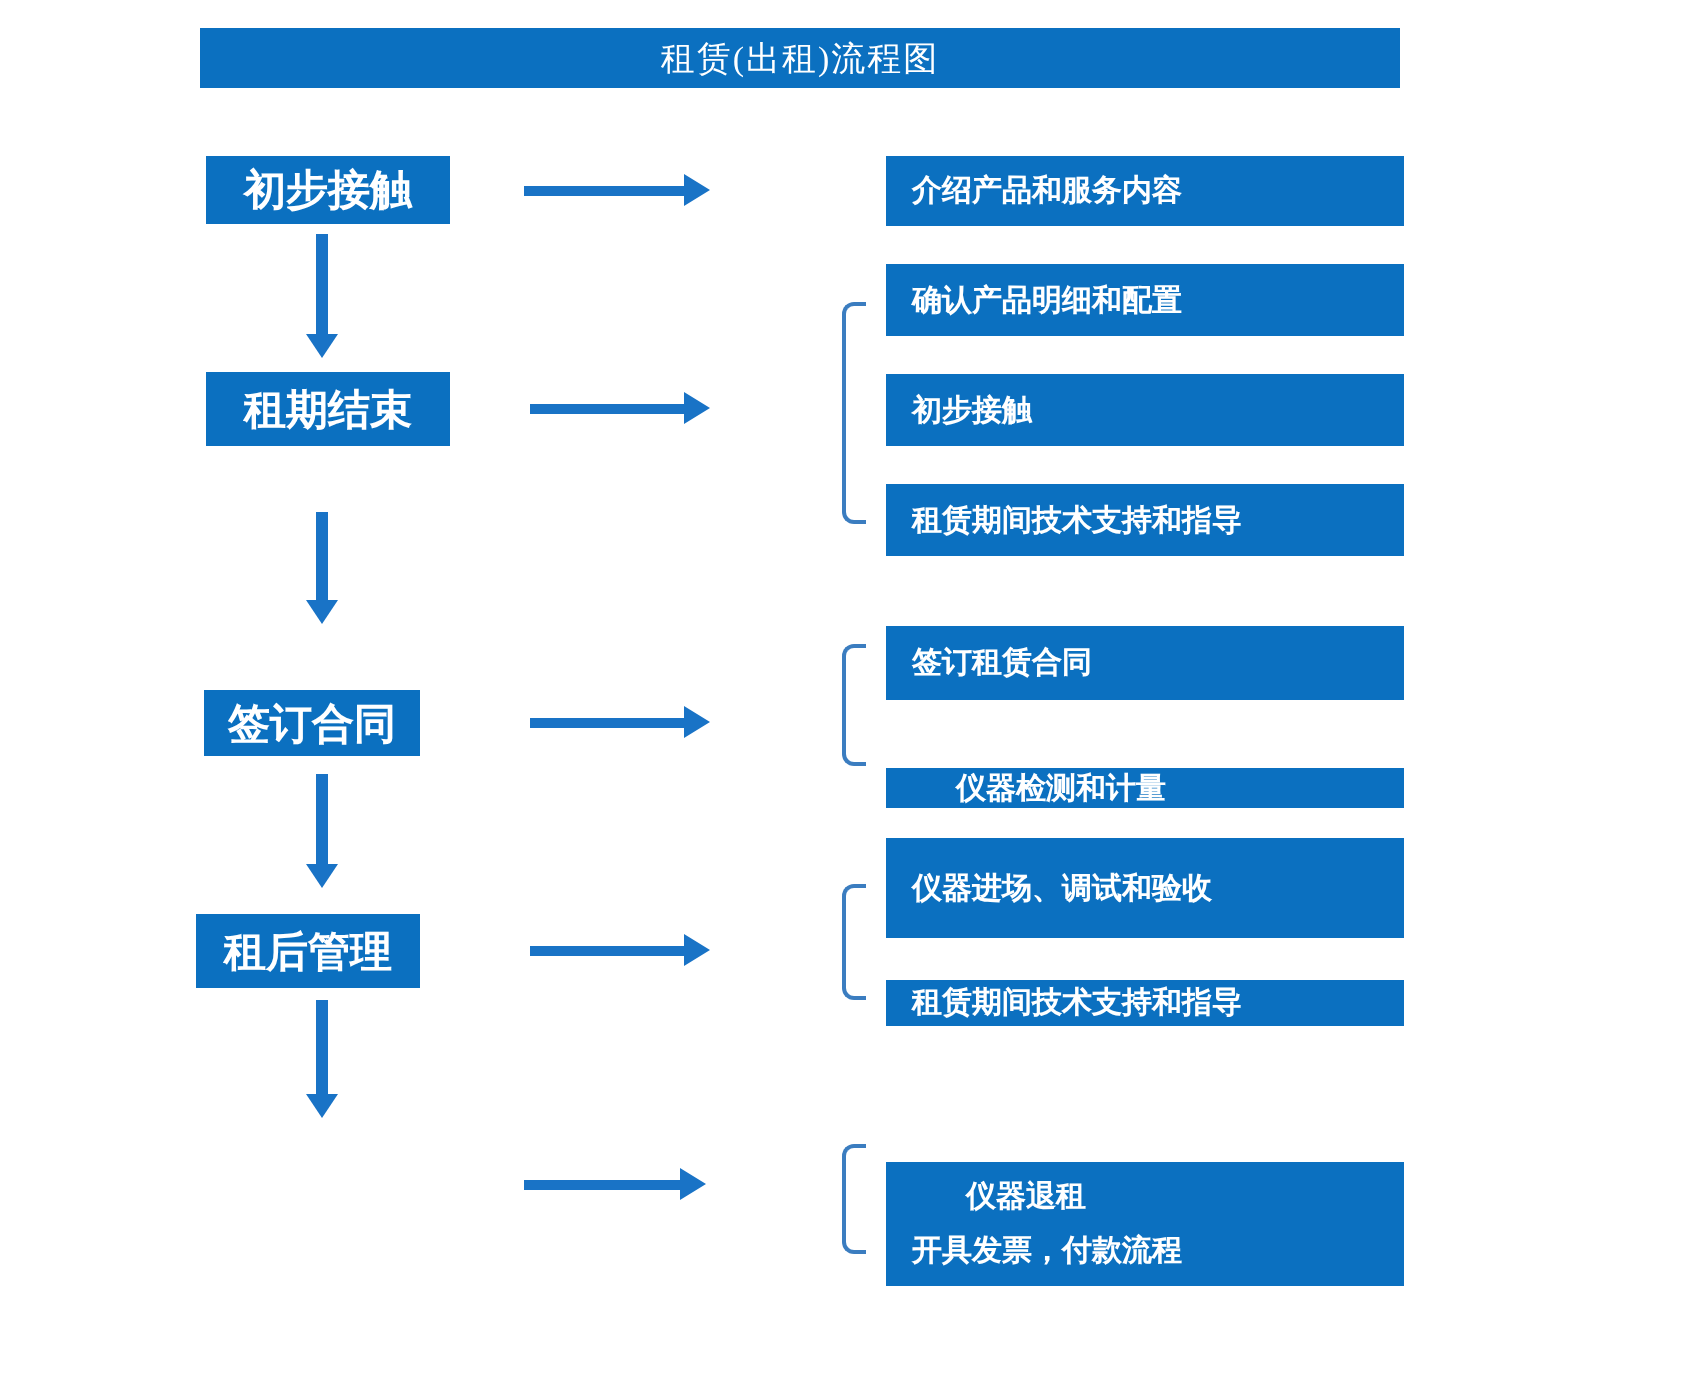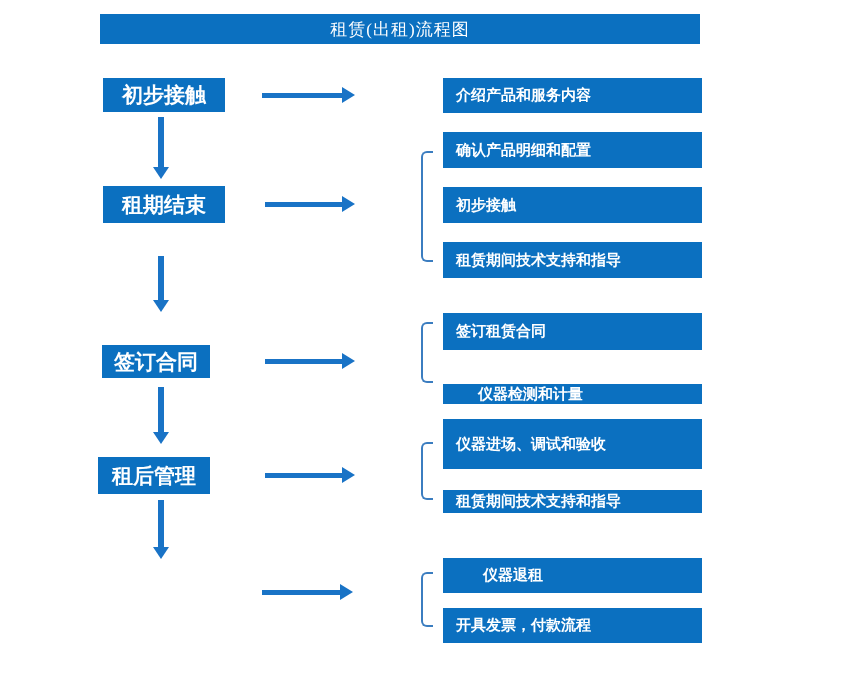--- a/index.html
+++ b/index.html
@@ -44,21 +44,21 @@
   #s5 { left:100px; top:573px; width:110px; height:39px; }
 
   #r1  { top:78px;  height:35px; }
   #r2  { top:132px; height:36px; }
   #r3  { top:187px; height:36px; }
   #r4  { top:242px; height:36px; }
   #r5  { top:313px; height:37px; }
   #r6  { top:384px; height:20px;padding-left:35px; }
   #r7  { top:419px; height:50px; }
   #r8  { top:490px; height:23px; }
-  #r9  { top:558px; height:35px;padding-left:40px; }
+  #r9  { top:581px; height:35px;padding-left:40px; }
   #r10 { top:608px; height:35px; }
 
   .h-arrow {
     position:absolute; height:5px; background:var(--arrow-blue);
   }
   .h-arrow::after {
     content:""; position:absolute; right:-13px; top:-6px;
     width:0; height:0;
     border-left:13px solid var(--arrow-blue);
     border-top:8.5px solid transparent;

